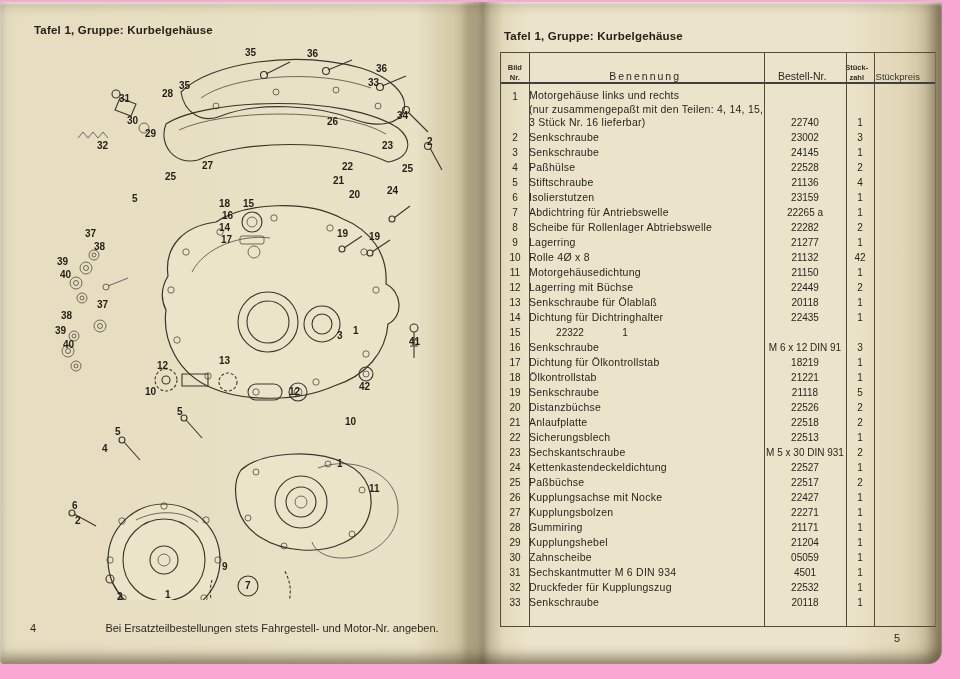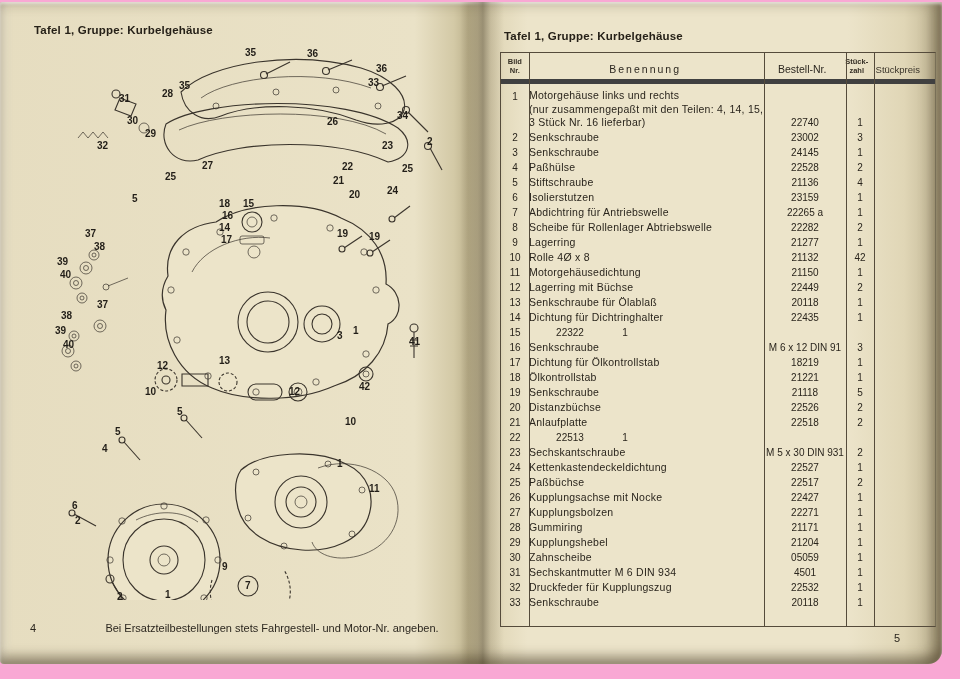--- a/index.html
+++ b/index.html
@@ -25,21 +25,21 @@
   .dash{stroke-dasharray:3 2;}
   .callout{font:700 10px "Liberation Sans",sans-serif;fill:#221e18;}
   .left-pagenum{position:absolute;left:20px;bottom:26px;font-size:11px;}
   .left-caption{position:absolute;left:70px;right:6px;bottom:26px;text-align:center;font-size:11px;color:#2c271f;}
 
   
   .ptable{position:absolute;left:18px;top:48px;width:436px;height:575px;
     border:1px solid #554b3b;border-right-color:rgba(85,75,59,.45);box-sizing:border-box;}
   .vline{position:absolute;top:0;bottom:0;width:1px;background:#554b3b;}
   .vl-1{left:28px;} .vl-2{left:263px;} .vl-3{left:345px;} .vl-4{left:373px;}
-  .thead{display:flex;height:31px;border-bottom:5px solid #404040;box-sizing:border-box;}
+  .thead{display:flex;height:31px;border-bottom:2px solid #404040;box-sizing:border-box;align-items:flex-end;}
   .h-bild{width:28px;font-size:7.5px;line-height:1.25;text-align:center;padding-top:4px;font-weight:bold;color:#352f25;}
   .h-ben{width:235px;text-align:center;font-size:10.5px;letter-spacing:2px;padding-top:10px;color:#2c2720;}
   .h-best{width:82px;text-align:center;font-size:10.5px;padding-top:10px;color:#2c2720;}
   .h-zahl{width:28px;font-size:7.5px;line-height:1.25;text-align:center;padding-top:4px;font-weight:bold;color:#352f25;}
   .h-preis{width:60px;font-size:9.5px;padding-top:11px;padding-left:5px;color:#3a342a;}
   .tbody{padding-top:5px;}
   .trow{display:flex;align-items:flex-end;}
   .c-nr{width:28px;text-align:center;font-size:10px;line-height:15px;align-self:flex-start;}
   .c-name{width:235px;box-sizing:border-box;font-size:10.5px;line-height:15px;letter-spacing:.25px;}
   .c-name div{line-height:13.5px;}
@@ -460,20 +460,23 @@
           <div class="trow">
             <div class="c-nr">21</div>
             <div class="c-name">
               <div>Anlaufplatte</div>
             </div>
             <div class="c-best">22518</div>
             <div class="c-anz">2</div>
           </div>
           <div class="trow">
             <div class="c-nr">22</div>
+            <div class="c-name">
+              <div>Sicherungsblech</div>
+            </div>
             <div class="c-best">22513</div>
             <div class="c-anz">1</div>
           </div>
           <div class="trow">
             <div class="c-nr">23</div>
             <div class="c-name">
               <div>Sechskantschraube</div>
             </div>
             <div class="c-best">M 5 x 30 DIN 931</div>
             <div class="c-anz">2</div>

